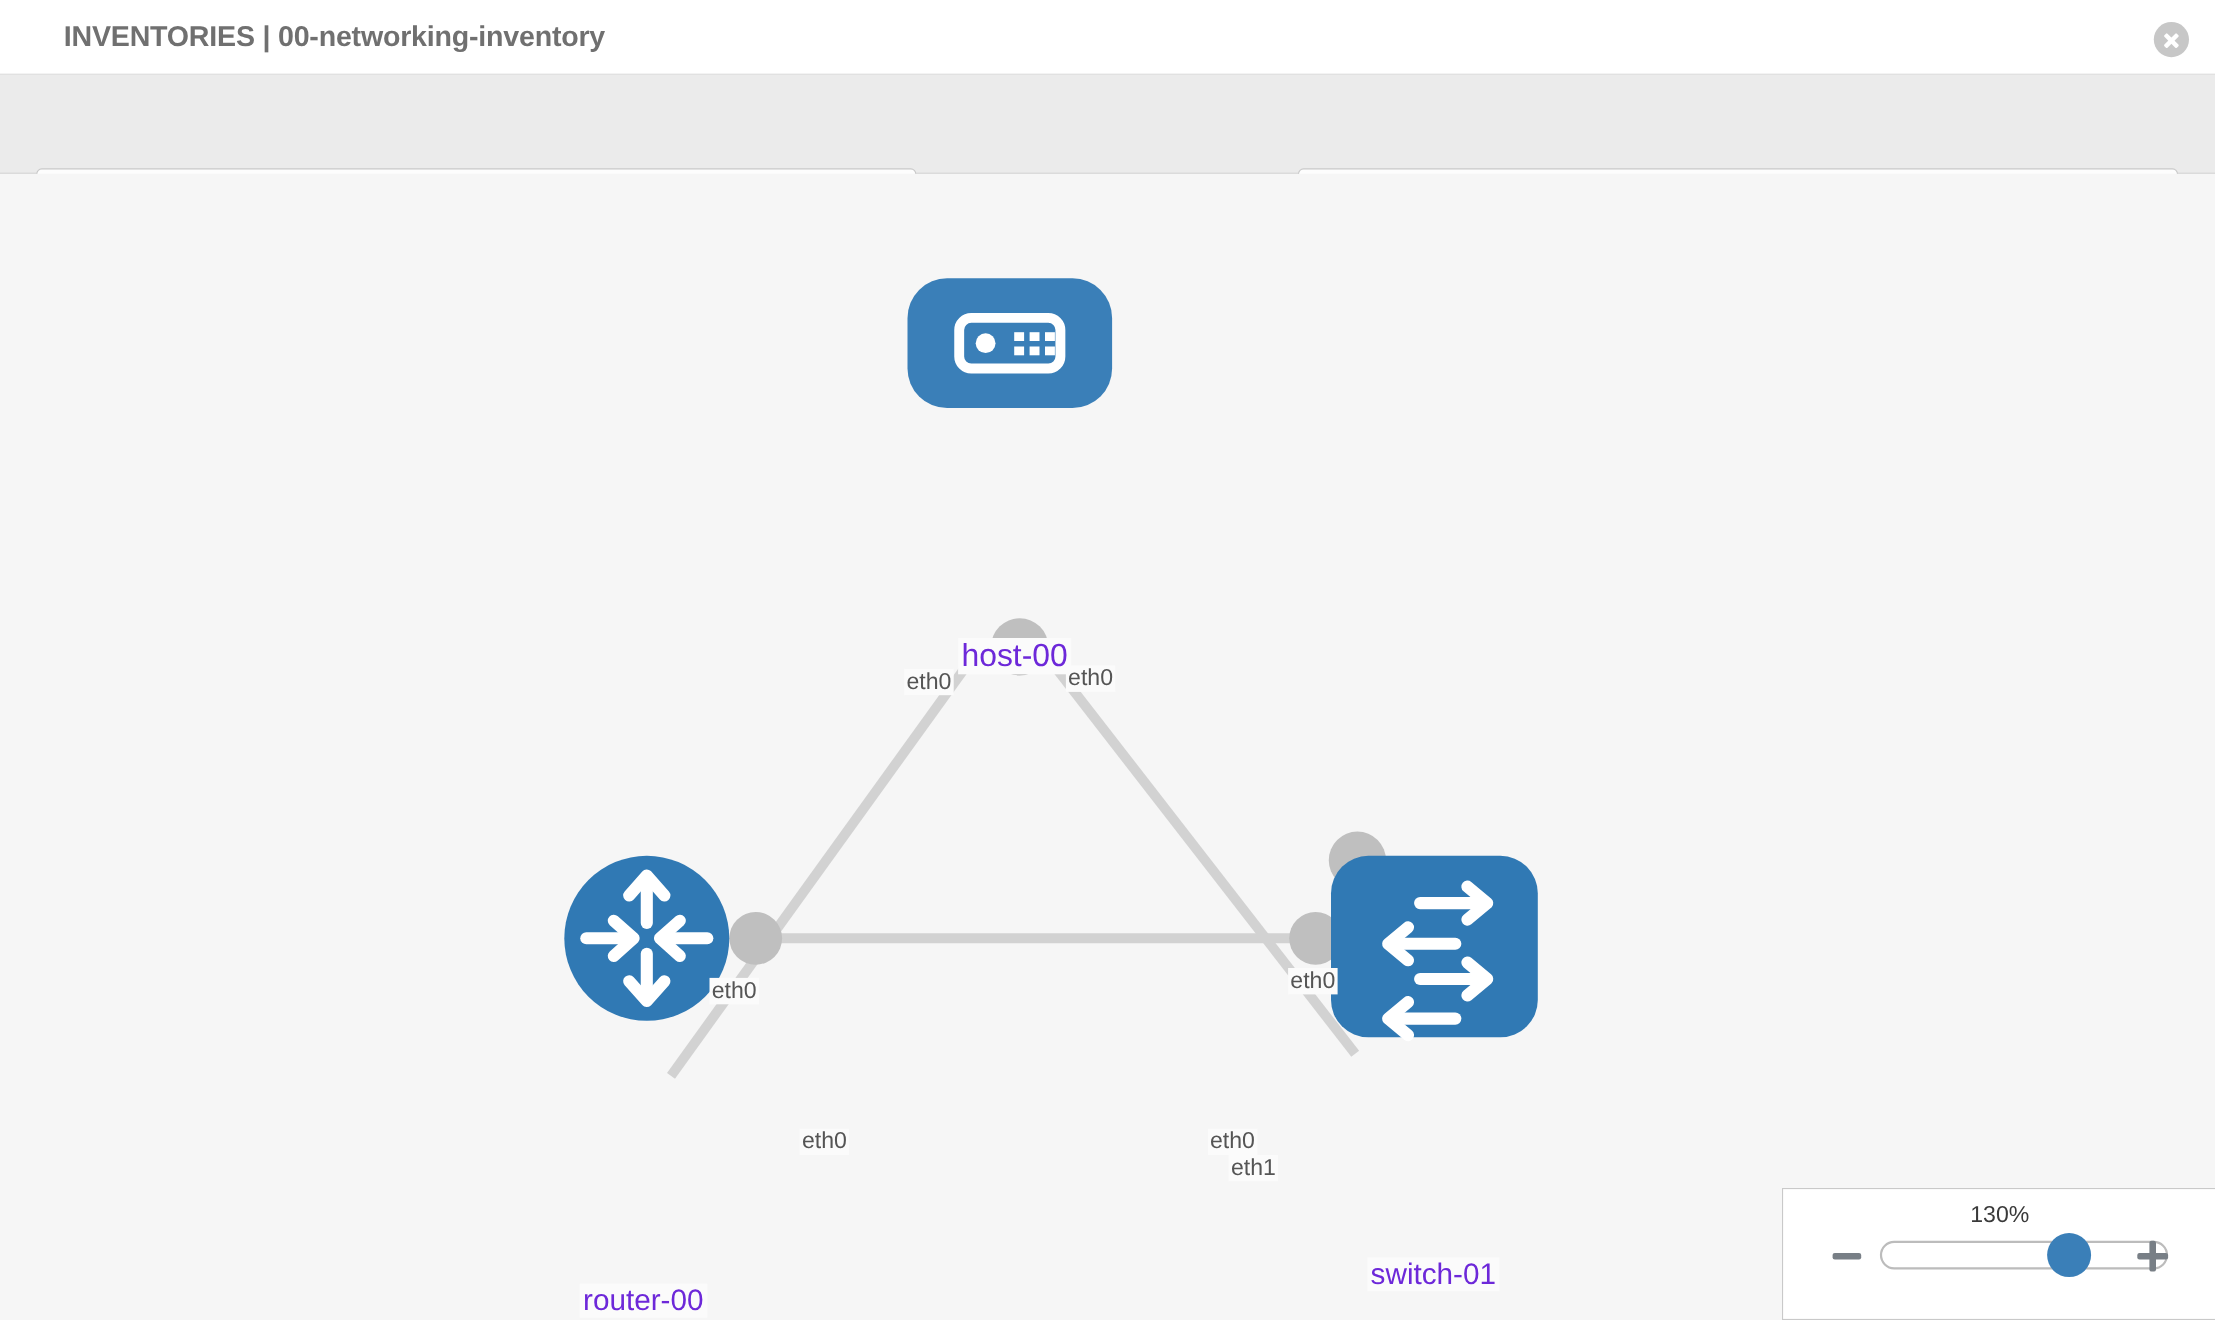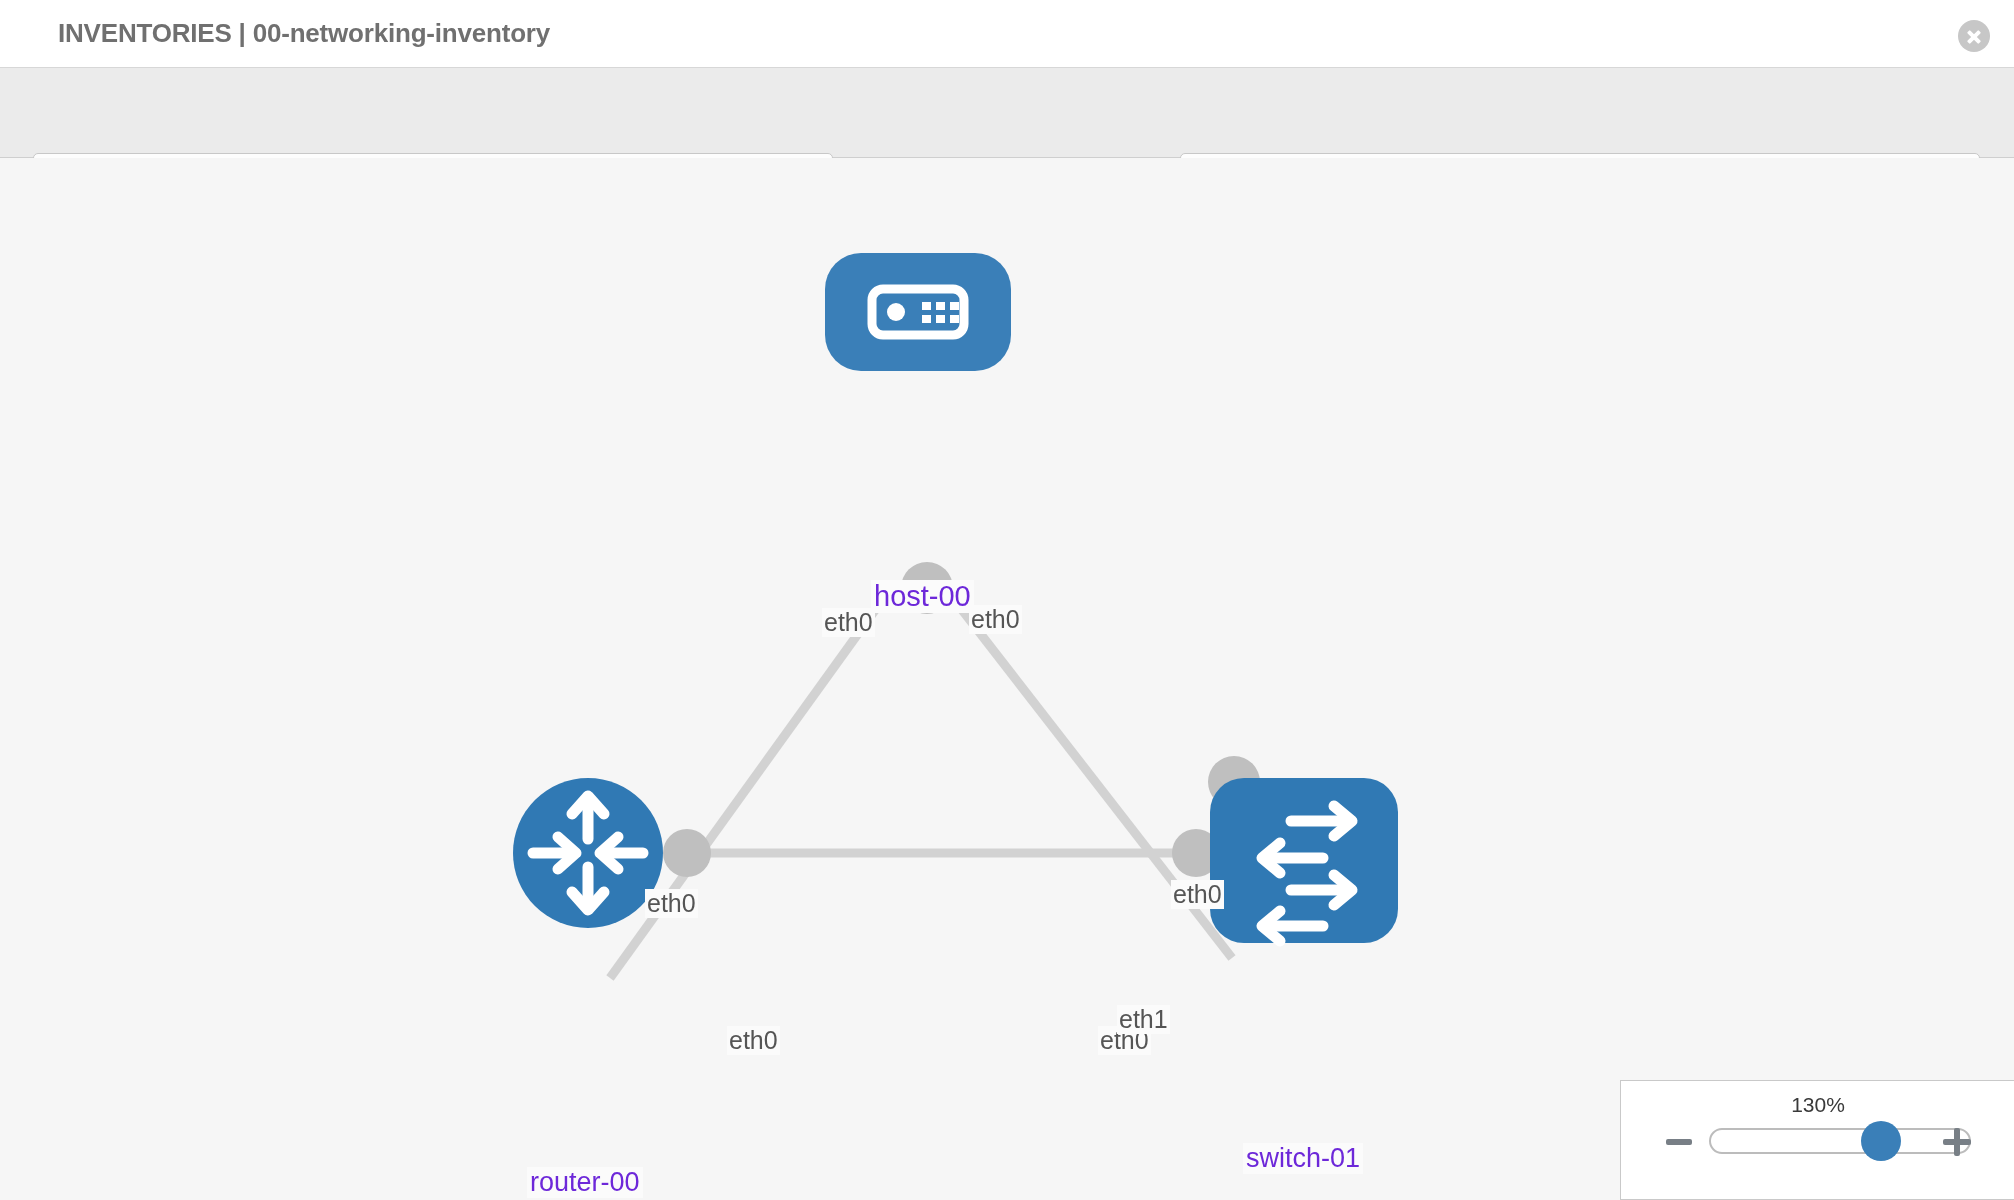--- a/index.html
+++ b/index.html
@@ -98,21 +98,21 @@
   
   .node-label {
     position: absolute;
     font-size: 27px; color: #6d28d9;
     background: #fbfbfb;
     padding: 0 3px;
     white-space: nowrap;
   }
   .iface-label {
     position: absolute;
-    font-size: 25px; color: #555555;
+    font-size: 21px; color: #555555;
     background: #fbfbfb;
     padding: 0 2px;
     white-space: nowrap;
   }
 
   
   .zoom-panel {
     position: absolute; left: 1620px; top: 1080px;
     width: 468px; height: 120px;
     background: #ffffff;
@@ -256,21 +256,21 @@
   <div class="node-label" style="left:871px; top:422px; font-size:29px;">host-00</div>
   <div class="node-label" style="left:527px; top:985px;margin-top:24px;">router-00</div>
   <div class="node-label" style="left:1243px; top:985px;">switch-01</div>
 
   <div class="iface-label" style="left:822px; top:450px;">eth0</div>
   <div class="iface-label" style="left:969px; top:447px;">eth0</div>
   <div class="iface-label" style="left:645px; top:731px;">eth0</div>
   <div class="iface-label" style="left:1171px; top:722px;">eth0</div>
   <div class="iface-label" style="left:727px; top:868px;">eth0</div>
   <div class="iface-label" style="left:1098px; top:868px;">eth0</div>
-  <div class="iface-label" style="left:1117px; top:847px;">eth1</div>
+  <div class="iface-label" style="left:1117px; top:892px;">eth1</div>
 
 </div>
 
 <div class="zoom-panel">
   <div class="zoom-value">130%</div>
   <div class="zoom-minus"></div>
   <div class="zoom-track"></div>
   <div class="zoom-thumb"></div>
   <div class="zoom-plus"></div>
 </div>

